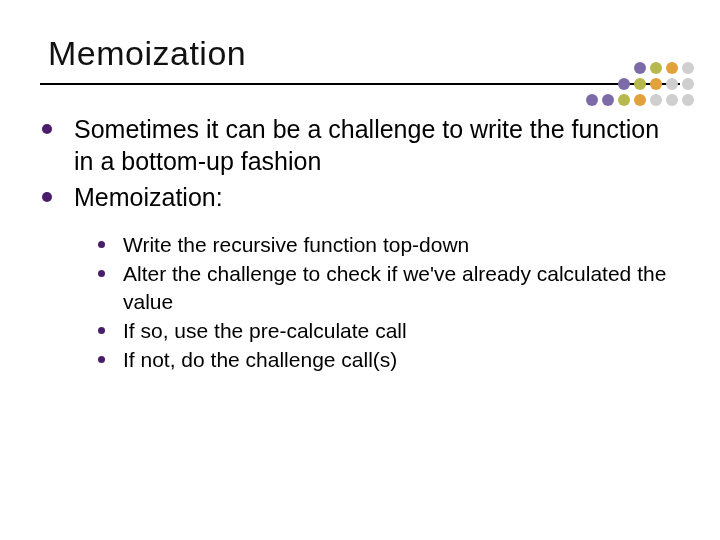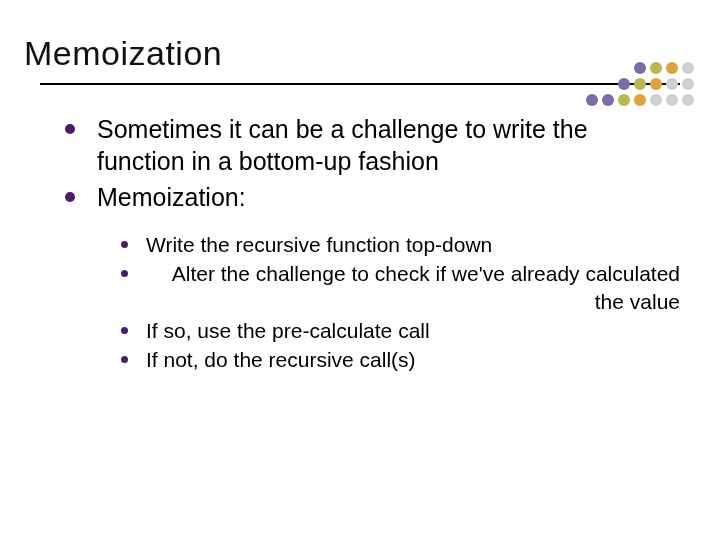--- a/index.html
+++ b/index.html
@@ -18,36 +18,35 @@
     right: 26px;
     display: grid;
     grid-template-columns: repeat(7, 12px);
     grid-template-rows: repeat(3, 12px);
     gap: 4px 4px;
   }
   .dot {
     width: 12px; height: 12px; border-radius: 50%;
   }
   .title-wrap {
-    padding: 34px 40px 6px 24px;
+    padding: 34px 40px 6px 48px;
   }
   .title {
     font-size: 34px;
     font-weight: 400;
     letter-spacing: 0.5px;
     color: #111;
   }
   .rule {
     margin: 4px 40px 0 40px;
     height: 2px;
     background: #000;
   }
   .content {
     padding: 28px 40px 0 40px;
-    margin-left: 23px;
   }
   ul { list-style: none; }
   .l1 > li {
     display: flex;
     align-items: flex-start;
     margin-bottom: 4px;
   }
   .l1 > li .b1 {
     width: 10px; height: 10px; border-radius: 50%;
     background: #4a1d6a;
@@ -61,21 +60,20 @@
     line-height: 1.28;
   }
   .l2 {
     margin-top: 18px;
     margin-left: 58px;
   }
   .l2 > li {
     display: flex;
     align-items: flex-start;
     margin-bottom: 2px;
-    text-align: right;
   }
   .l2 > li .b2 {
     width: 7px; height: 7px; border-radius: 50%;
     background: #4a1d6a;
     flex: 0 0 auto;
     margin-top: 10px;
     margin-right: 18px;
   }
   .l2-text {
     font-size: 21px;
@@ -133,16 +131,16 @@
     <li>
       <span class="b2"></span>
       <span class="l2-text">Alter the challenge to check if we've already calculated the value</span>
     </li>
     <li>
       <span class="b2"></span>
       <span class="l2-text">If so, use the pre-calculate call</span>
     </li>
     <li>
       <span class="b2"></span>
-      <span class="l2-text">If not, do the recursive call(s)</span>
+      <span class="l2-text">If not, do the challenge call(s)</span>
     </li>
   </ul>
 </div>
 
 </body></html>

